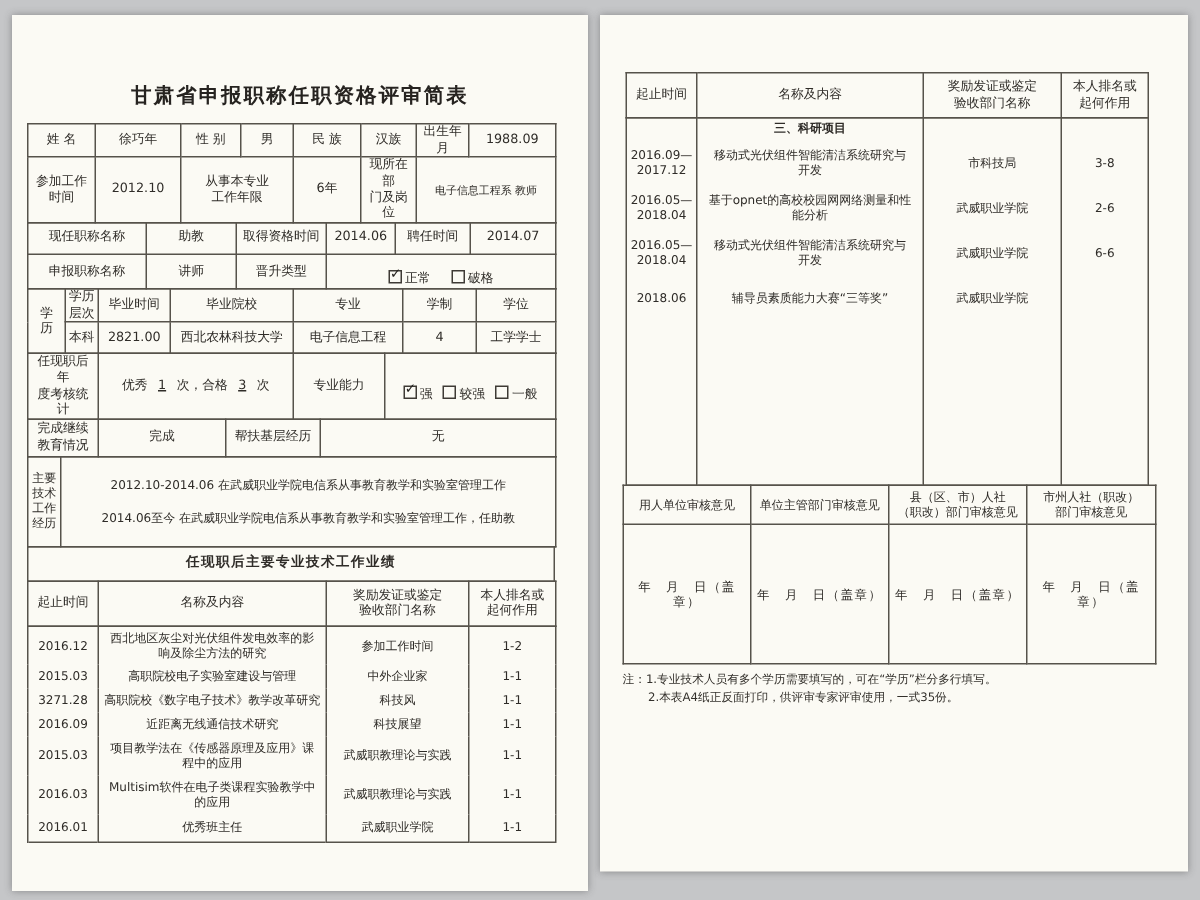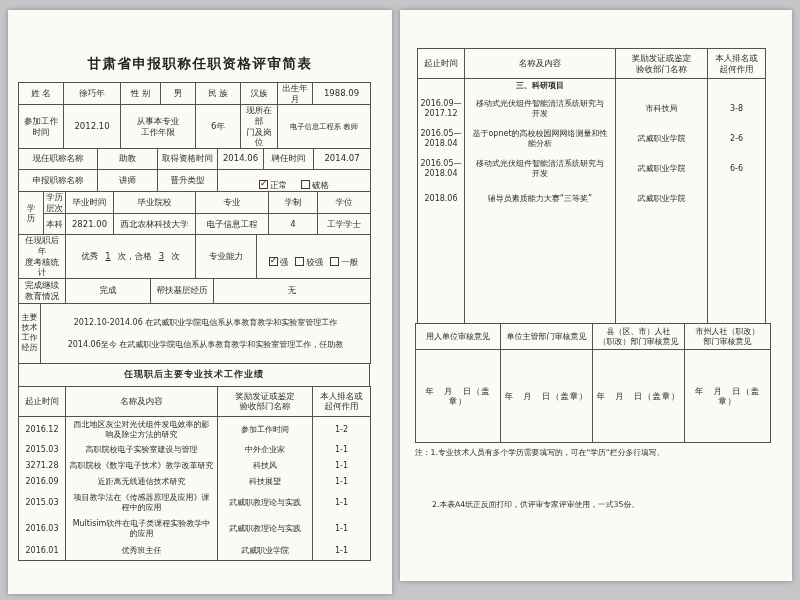--- a/index.html
+++ b/index.html
@@ -43,21 +43,21 @@
     content:"\2713";position:absolute;left:0px;top:-3px;font-size:9px;color:#262320;
   }
   .cbgap{display:inline-block;width:14px;}
   .cbgap-s{display:inline-block;width:7px;}
   .u{text-decoration:underline;padding:0 7px;}
   .expline{padding:1px 0;}
   td.opbody{height:92px;vertical-align:bottom;padding-bottom:3px;}
   .opdate{text-align:center;font-size:8.3px;letter-spacing:1px;}
   .ophead td{font-size:8px;}
   .notes{margin:4px 0 0 15px;font-size:7.8px;line-height:1.55;color:#33302b;}
-  .notes .n2{margin-left:17px;margin-top:40px;}
+  .notes .n2{margin-left:17px;}
 </style>
 </head>
 <body>
 
 <div class="page" id="pg1">
   <div class="title">甘肃省申报职称任职资格评审简表</div>
 
   <table class="t ml10" style="width:352px">
     <colgroup>
         <col style="width:45px">

